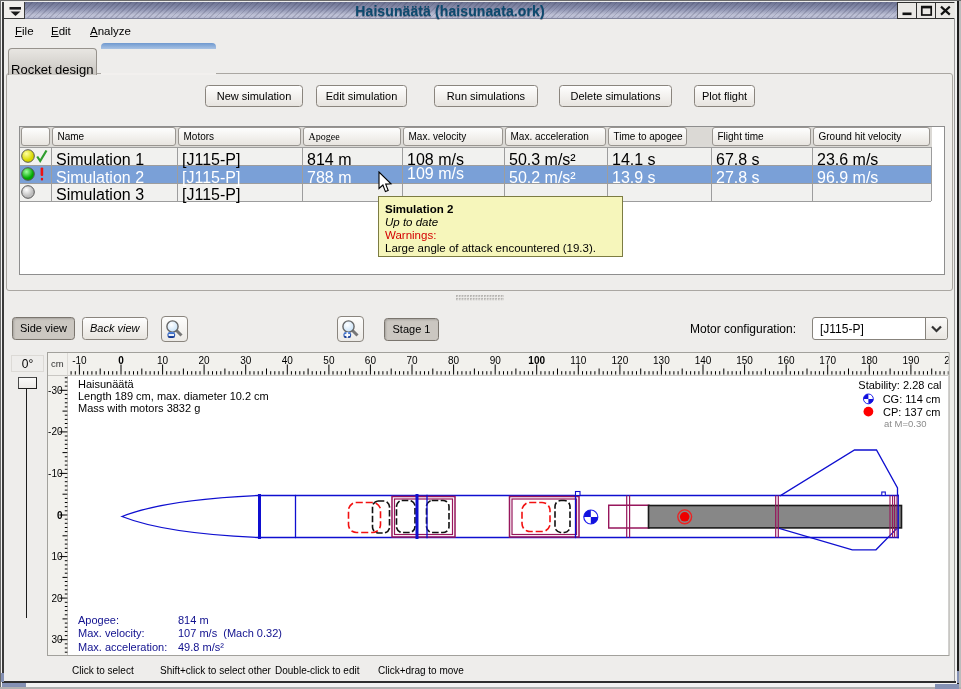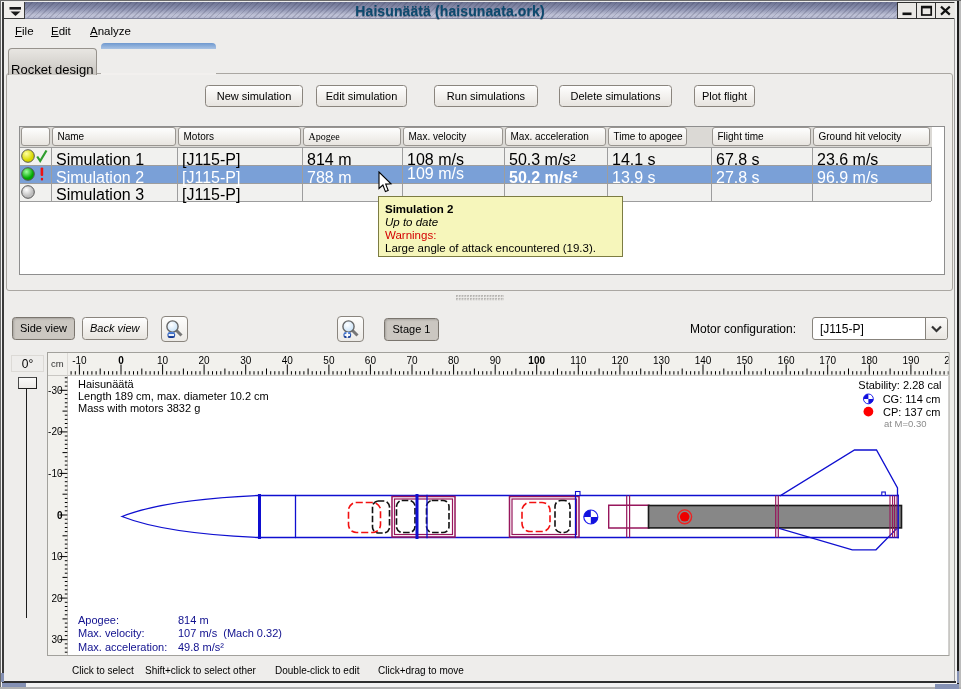--- a/index.html
+++ b/index.html
@@ -148,21 +148,21 @@
     <div class="cell" style="left:307px;top:150.6px;color:#000;">814 m</div>
     <div class="cell" style="left:407px;top:150.6px;color:#000;">108 m/s</div>
     <div class="cell" style="left:509px;top:150.6px;color:#000;">50.3 m/s²</div>
     <div class="cell" style="left:612px;top:150.6px;color:#000;">14.1 s</div>
     <div class="cell" style="left:716px;top:150.6px;color:#000;">67.8 s</div>
     <div class="cell" style="left:817px;top:150.6px;color:#000;">23.6 m/s</div>
     <div class="cell" style="left:56px;top:168.5px;color:#fff;">Simulation 2</div>
     <div class="cell" style="left:182px;top:168.5px;color:#fff;">[J115-P]</div>
     <div class="cell" style="left:307px;top:168.5px;color:#fff;">788 m</div>
     <div class="cell" style="left:407px;top:165px;color:#fff;">109 m/s</div>
-    <div class="cell" style="left:509px;top:168.5px;color:#fff;font-weight:bold;">50.2 m/s²</div>
+    <div class="cell" style="left:509px;top:168.5px;color:#fff;">50.2 m/s²</div>
     <div class="cell" style="left:612px;top:168.5px;color:#fff;">13.9 s</div>
     <div class="cell" style="left:716px;top:168.5px;color:#fff;">27.8 s</div>
     <div class="cell" style="left:817px;top:168.5px;color:#fff;">96.9 m/s</div>
     <div class="cell" style="left:56px;top:186.39999999999998px;color:#000;">Simulation 3</div>
     <div class="cell" style="left:182px;top:186.39999999999998px;color:#000;">[J115-P]</div>
     <div class="cell" style="left:307px;top:186.39999999999998px;color:#000;"></div>
     <div class="cell" style="left:407px;top:186.39999999999998px;color:#000;"></div>
     <div class="cell" style="left:509px;top:186.39999999999998px;color:#000;"></div>
     <div class="cell" style="left:612px;top:186.39999999999998px;color:#000;"></div>
     <div class="cell" style="left:716px;top:186.39999999999998px;color:#000;"></div>
@@ -368,15 +368,15 @@
       <g font-size="11" fill="#10108e">
         <text x="78" y="624">Apogee:</text>
         <text x="178" y="624">814 m</text>
         <text x="78" y="637.3">Max. velocity:</text>
         <text x="178" y="637.3">107 m/s&nbsp; (Mach 0.32)</text>
         <text x="78" y="650.6">Max. acceleration:</text>
         <text x="178" y="650.6">49.8 m/s²</text>
       </g>
     </svg>
     <div class="sbar" style="left:72px;">Click to select</div>
-    <div class="sbar" style="left:145px;">Shift+click to select other</div>
+    <div class="sbar" style="left:160px;">Shift+click to select other</div>
     <div class="sbar" style="left:275px;">Double-click to edit</div>
     <div class="sbar" style="left:378px;">Click+drag to move</div>
   </div>
 </body></html>

